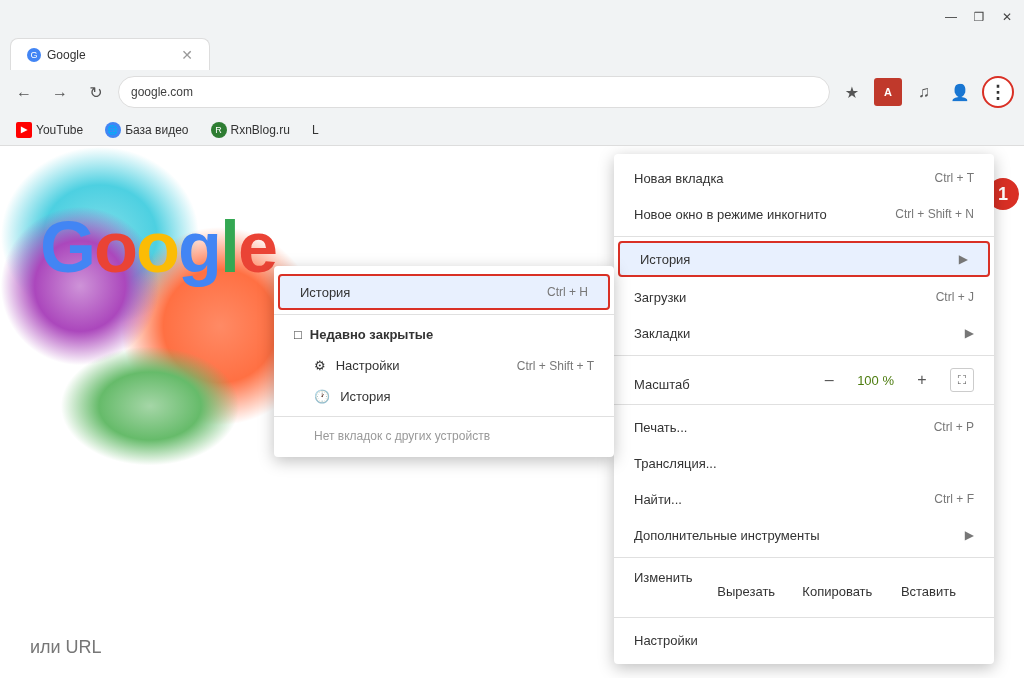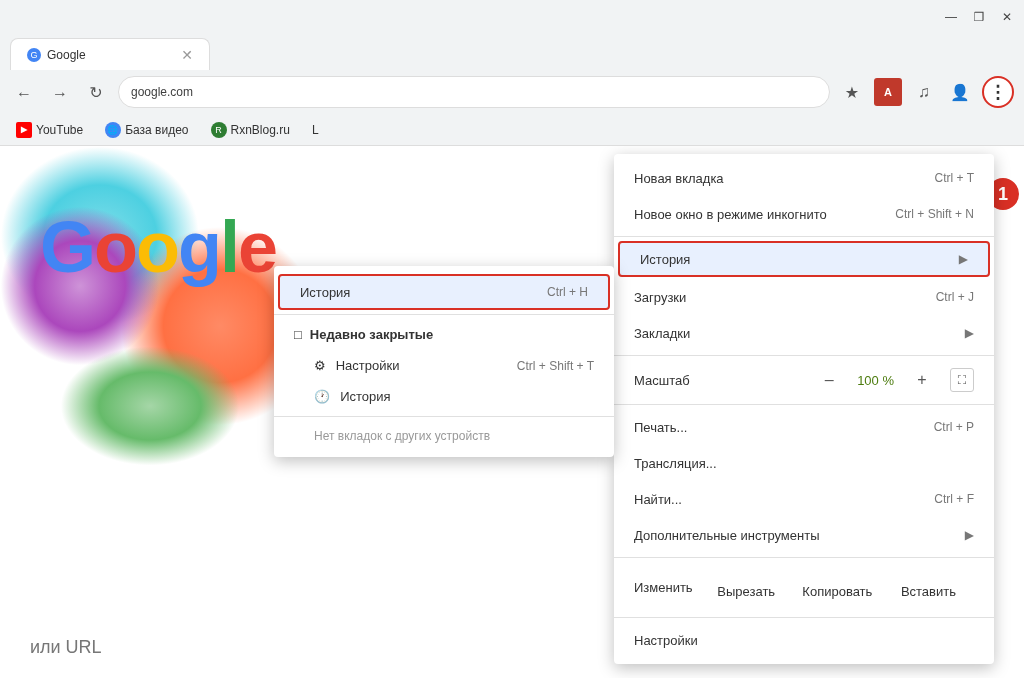--- a/index.html
+++ b/index.html
@@ -237,21 +237,21 @@
     }
 
     .menu-divider {
       border: none;
       border-top: 1px solid #e0e0e0;
       margin: 4px 0;
     }
 
     .zoom-row {
       display: flex;
-      align-items: center;
+      align-items: flex-end;
       justify-content: space-between;
       padding: 8px 20px;
     }
 
     .zoom-label { color: #333; }
     .zoom-controls {
       display: flex;
       align-items: center;
       gap: 16px;
     }
@@ -263,21 +263,21 @@
       height: 24px;
       display: flex;
       align-items: center;
       justify-content: center;
       border-radius: 50%;
     }
     .zoom-value { color: #4d7c0f; font-size: 13px; }
 
     .edit-row {
       display: flex;
-      align-items: center;
+      align-items: flex-start;
       padding: 8px 20px;
     }
     .edit-label { color: #333; margin-right: 8px; }
     .edit-btn {
       flex: 1;
       text-align: center;
       padding: 6px 8px;
       border-radius: 4px;
       cursor: pointer;
       color: #333;

